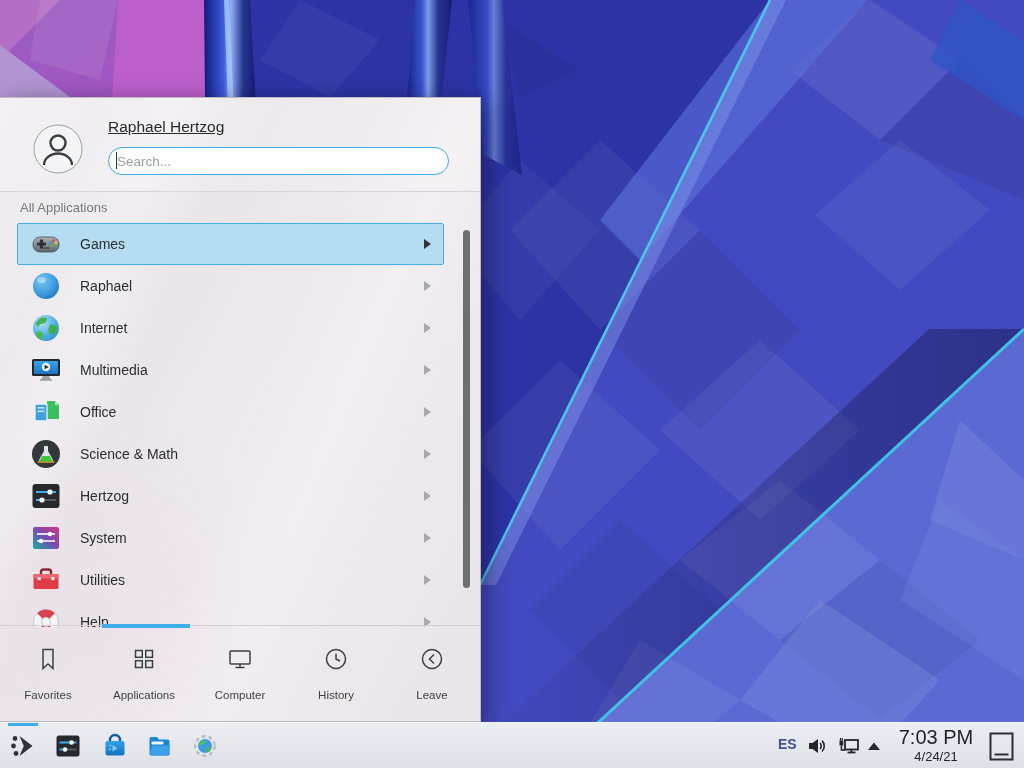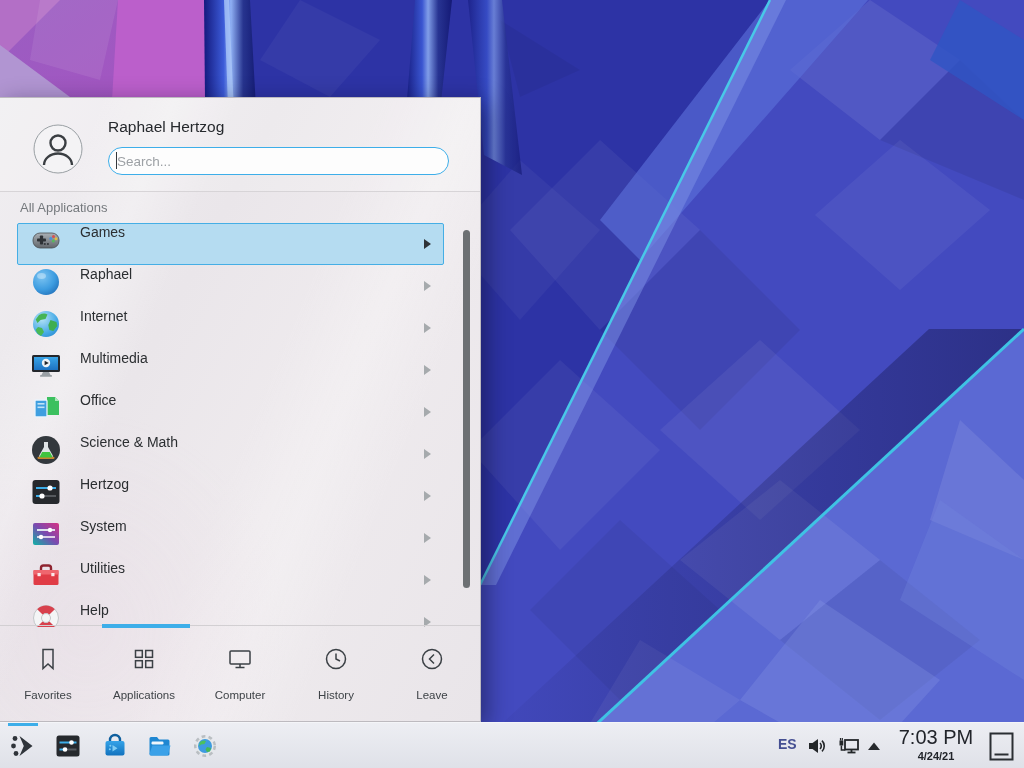--- a/index.html
+++ b/index.html
@@ -15,32 +15,32 @@
   #menu .streaks{position:absolute;inset:0;pointer-events:none;
     background:
       radial-gradient(60% 50% at 18% 85%, rgba(224,196,216,.30), rgba(224,196,216,0) 70%),
       linear-gradient(112deg, rgba(255,255,255,0) 14%, rgba(255,255,255,.5) 24%,
         rgba(255,255,255,0) 33%, rgba(255,255,255,0) 52%, rgba(255,255,255,.38) 64%,
         rgba(255,255,255,0) 75%);
     opacity:.55;}
   .menu-header{position:absolute;left:0;top:0;width:100%;height:93px;
     border-bottom:1px solid #d7d4d7;background:rgba(255,255,255,.18);}
   .avatar{position:absolute;left:33px;top:26px;width:50px;height:50px;}
-  .user-name{position:absolute;left:108px;top:20px;font-size:15.5px;color:#26292d;}
+  .user-name{position:absolute;left:108px;top:20px;font-size:15.5px;color:#26292d;text-decoration:underline;}
   .search-wrap{position:absolute;left:108px;top:49px;width:341px;height:28px;}
   .search-wrap input{width:100%;height:100%;box-sizing:border-box;border:1px solid #3daee9;
     border-radius:14px;background:#fdfdfd;font:13.5px "Liberation Sans",sans-serif;
     color:#0f172a;padding:0 8px;outline:none;}
   .search-wrap input::placeholder{color:#9da1a5;opacity:1;}
   .caret{position:absolute;left:8px;top:5px;width:1px;height:17px;background:#33373b;}
 
   .section-label{position:absolute;left:20px;top:102px;font-size:13px;color:#75797d;}
 
   .app-list{position:absolute;left:0;top:125px;width:100%;height:404px;overflow:hidden;}
-  .row{position:relative;height:42px;margin:0 36px 0 17px;display:flex;align-items:flex-start;
+  .row{position:relative;height:42px;margin:0 36px 0 17px;display:flex;align-items:center;
     border:1px solid transparent;border-radius:2px;box-sizing:border-box;}
   .row.selected{background:#b5dcf1;border-color:#45aee5;}
   .row .app-icon{width:32px;height:32px;margin-left:12px;flex:0 0 auto;}
   .row .lbl{margin-left:18px;font-size:14px;color:#2b2e31;}
   .row .arrow{position:absolute;right:12px;top:50%;margin-top:-5px;width:7px;height:10px;}
   .row .arrow path{fill:#a6aaad;}
   .row.selected .arrow path{fill:#2f3337;}
 
   .scrollbar{position:absolute;right:10px;top:132px;width:7px;height:358px;
     border-radius:4px;background:#6d7073;}
@@ -55,21 +55,21 @@
 
   
   #taskbar{position:absolute;left:0;top:722px;width:1024px;height:46px;
     background:linear-gradient(#edeef3,#dfe1e8);border-top:1px solid #f4f5f8;box-sizing:border-box;}
   .launcher-indicator{position:absolute;left:8px;top:0;width:30px;height:3px;background:#3daee9;}
   .task-icon{position:absolute;top:9px;width:28px;height:28px;}
   .tray-text{position:absolute;top:13px;font-size:14px;font-weight:700;color:#454f92;}
   .tray-icon{position:absolute;}
   .clock{position:absolute;left:888px;top:2px;width:96px;text-align:center;color:#21242a;}
   .clock .time{font-size:20px;line-height:24px;}
-  .clock .date{font-size:11px;line-height:15px;font-weight:bold;}
+  .clock .date{font-size:13px;line-height:15px;}
 </style>
 </head>
 <body>
 
 <div id="screen">
 
   <svg id="wallpaper" width="1024" height="768" viewBox="0 0 1024 768">
     <defs>
       <linearGradient id="glossG" x1="0" y1="0" x2="1" y2="0">
         <stop offset="0" stop-color="#141a7e"></stop>

